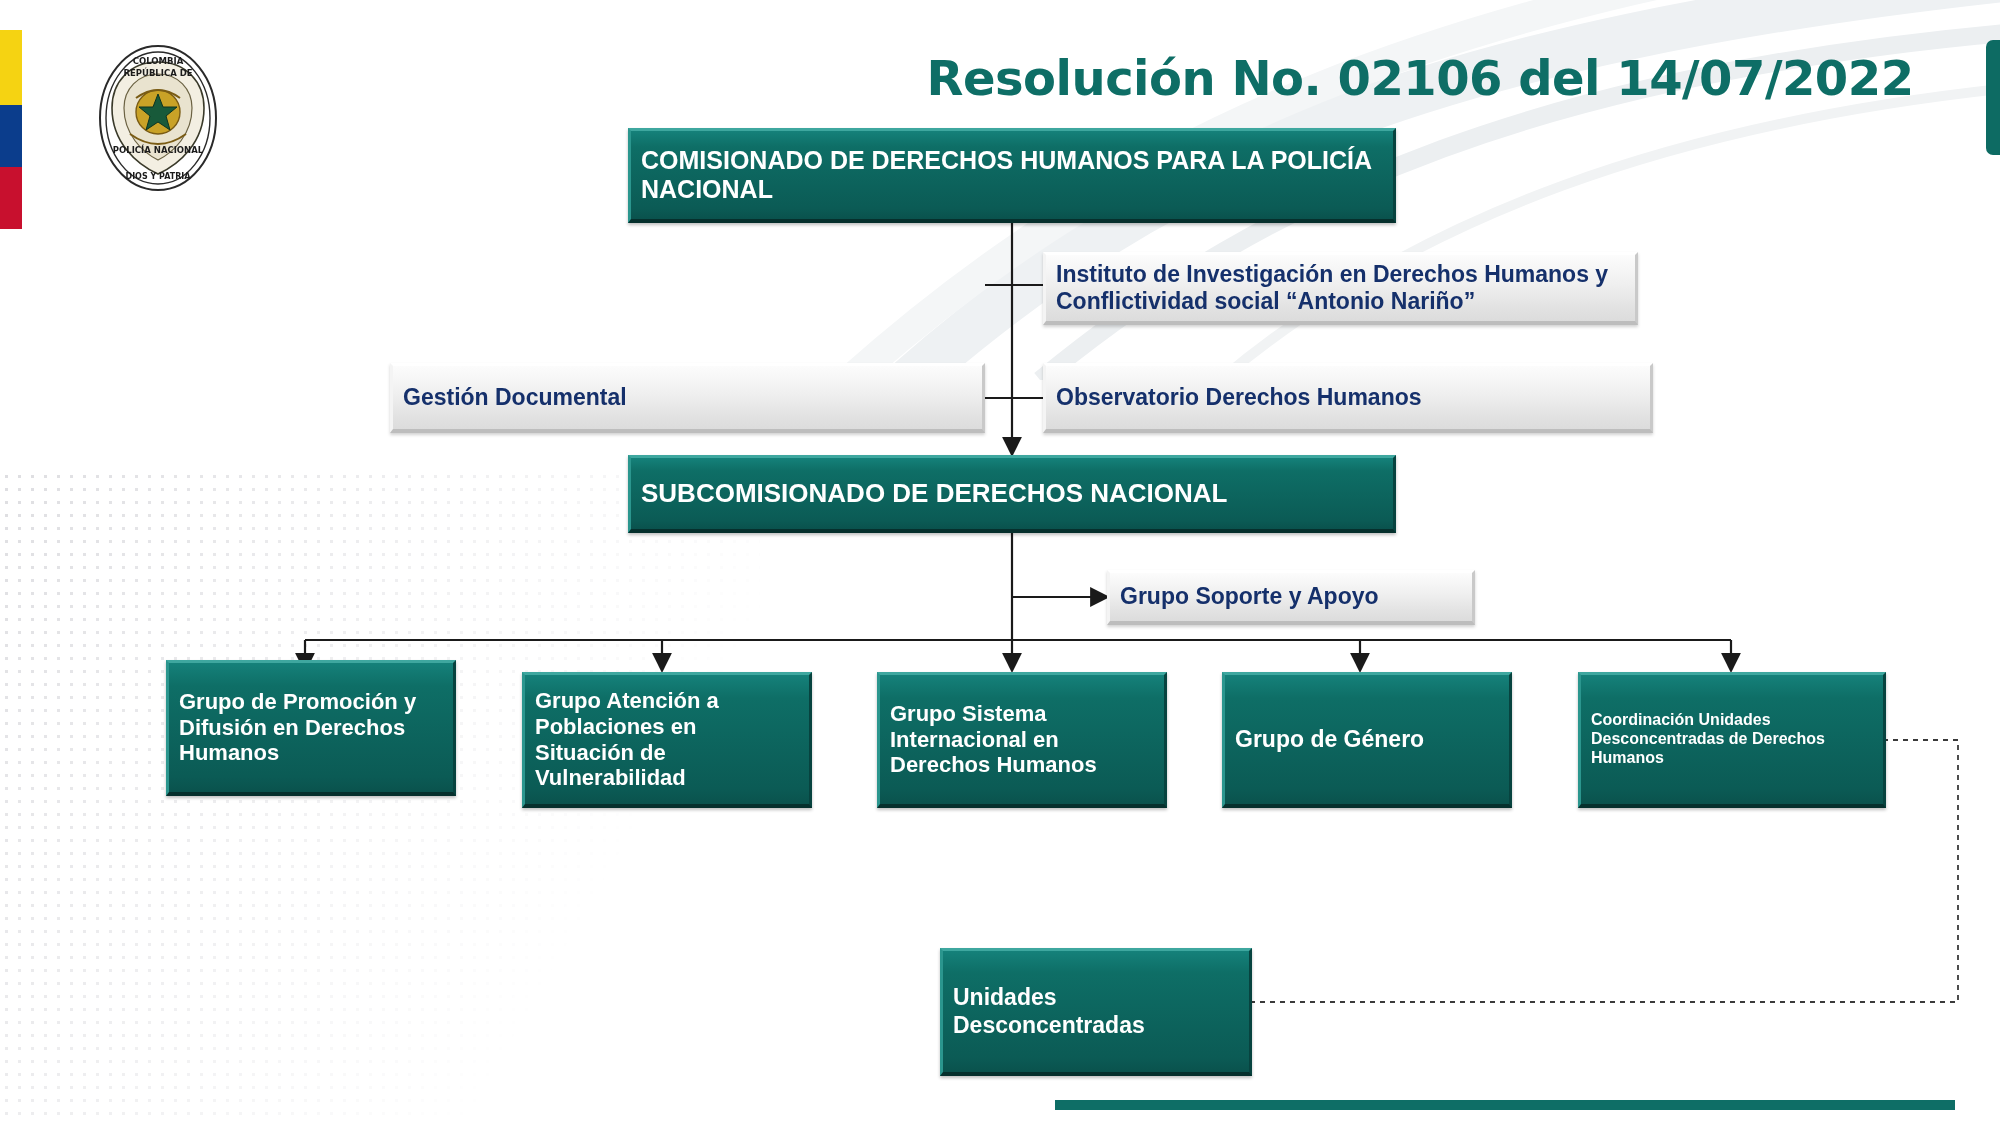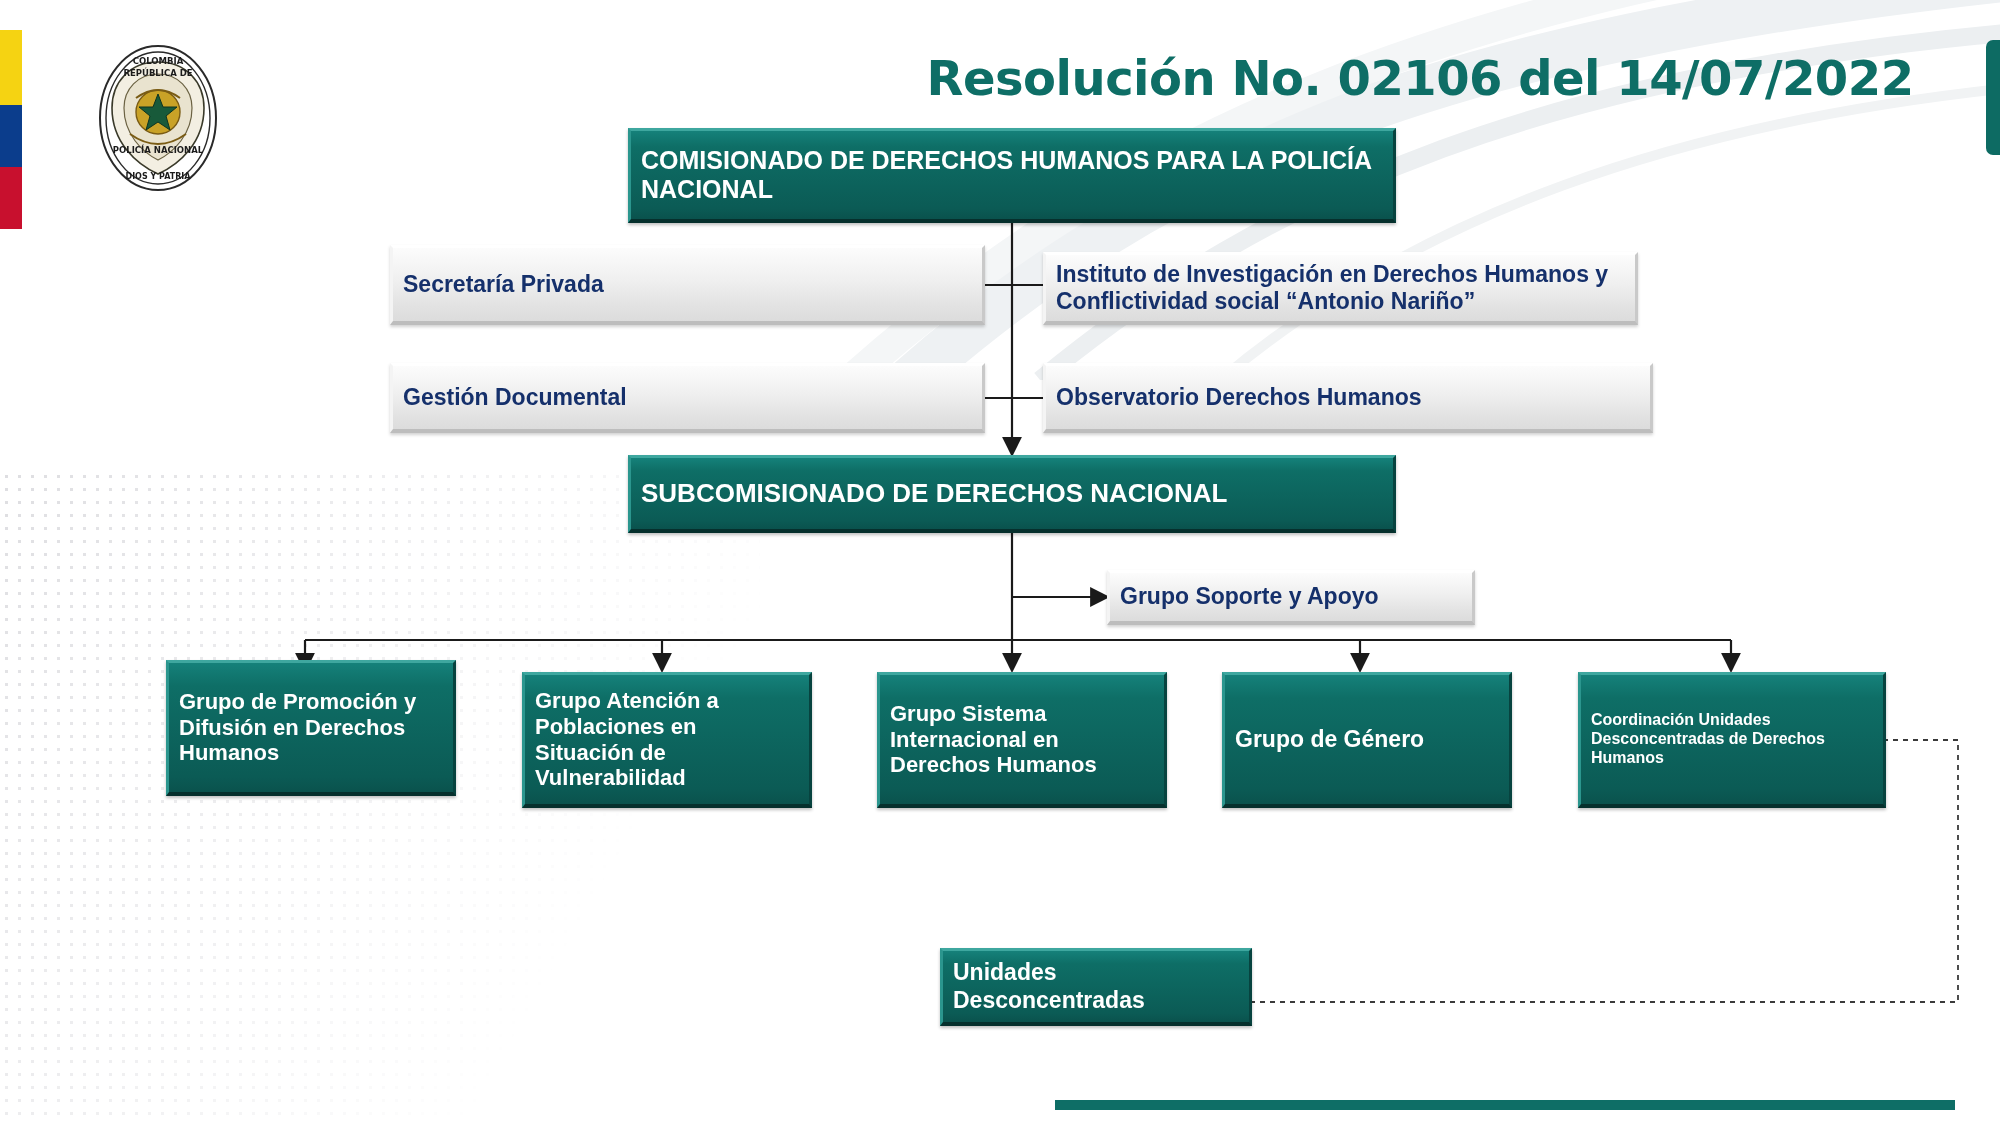--- a/index.html
+++ b/index.html
@@ -150,21 +150,21 @@
   #node-instituto        { left: 1043px; top: 252px; width: 595px; height: 73px;  font-size: 23px; color:#15306b; }
   #node-gestion          { left: 390px; top: 363px;  width: 595px; height: 70px;  font-size: 23px; }
   #node-observatorio     { left: 1043px; top: 363px; width: 610px; height: 70px;  font-size: 23px; }
   #node-subcomisionado   { left: 628px; top: 455px;  width: 768px; height: 78px;  font-size: 26px; }
   #node-soporte          { left: 1107px; top: 570px; width: 368px; height: 55px;  font-size: 23px; }
   #node-promocion        { left: 166px; top: 660px;  width: 290px; height: 136px; font-size: 22px; }
   #node-atencion         { left: 522px; top: 672px;  width: 290px; height: 136px; font-size: 22px; }
   #node-sistema          { left: 877px; top: 672px;  width: 290px; height: 136px; font-size: 22px; }
   #node-genero           { left: 1222px; top: 672px; width: 290px; height: 136px; font-size: 23px; }
   #node-coordinacion     { left: 1578px; top: 672px; width: 308px; height: 136px; font-size: 16px; }
-  #node-unidades         { left: 940px; top: 948px;  width: 312px; height: 78px; font-size: 23px; }
+  #node-unidades         { left: 940px; top: 948px;  width: 312px; height: 128px; font-size: 23px; }
 </style>
 </head>
 <body>
 
 <div class="slide">
 
   <div class="bg-dots"></div>
 
   <svg class="bg-swoosh" viewBox="0 0 1250 640">
     <path d="M120,640 C360,430 620,300 1250,235" fill="none" stroke="#eef1f3" stroke-width="46"></path>
@@ -225,23 +225,20 @@
 
     <g stroke="#3a3a3a" stroke-width="1.8" fill="none" stroke-dasharray="5 5">
       <path d="M1883 740 L1958 740 L1958 1002 L1252 1002"></path>
     </g>
   </svg>
 
   <div class="node teal" id="node-comisionado">
     <span class="lbl">COMISIONADO DE DERECHOS HUMANOS PARA LA POLICÍA NACIONAL</span>
   </div>
 
-  <div class="node grey" id="node-secretaria">
-    <span class="lbl">Secretaría Privada</span>
-  </div>
 
   <div class="node grey" id="node-instituto">
     <span class="lbl">Instituto de Investigación en Derechos Humanos y Conflictividad social “Antonio Nariño”</span>
   </div>
 
   <div class="node grey" id="node-gestion">
     <span class="lbl">Gestión Documental</span>
   </div>
 
   <div class="node grey" id="node-observatorio">

